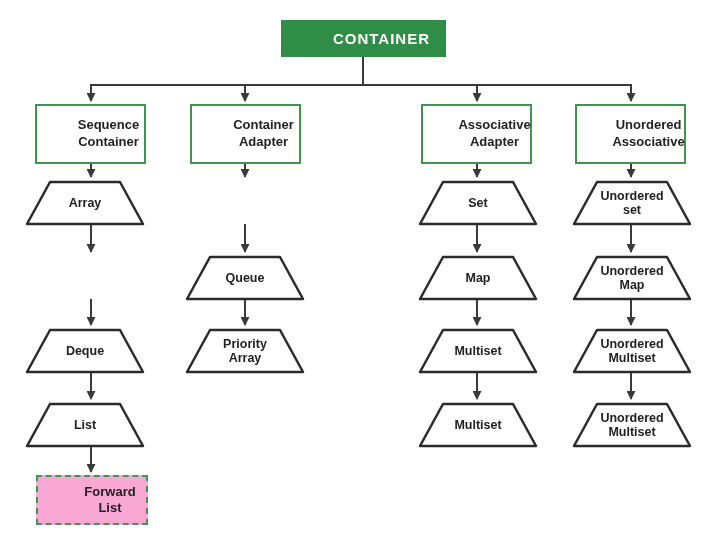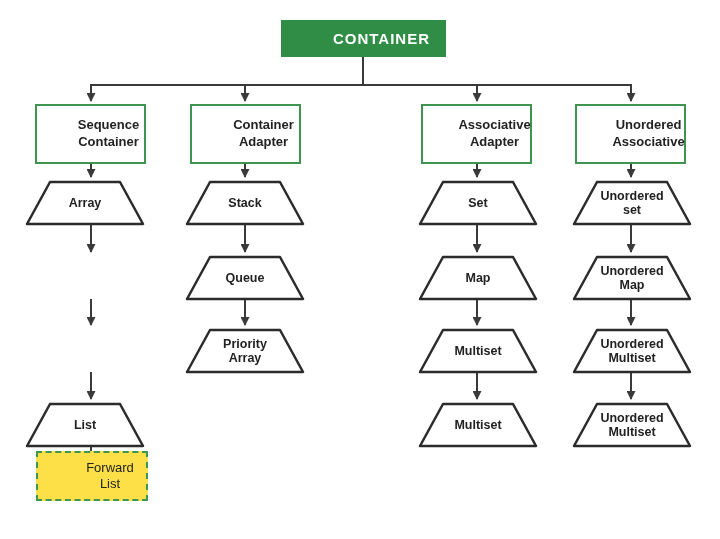--- a/index.html
+++ b/index.html
@@ -27,23 +27,23 @@
   .trap{position:absolute;z-index:1;width:120px;height:46px;}
   .c1{left:25px;} .c2{left:185px;} .c3{left:418px;} .c4{left:572px;}
   .r1{top:180px;} .r2{top:255px;} .r3{top:328px;} .r4{top:402px;}
   .trap svg{position:absolute;left:0;top:0;width:120px;height:46px;}
   .trap-label{
     position:absolute;left:0;top:0;width:120px;height:46px;
     display:flex;align-items:center;justify-content:center;text-align:center;
     font-weight:bold;font-size:12.5px;line-height:1.15;color:var(--ink);white-space:pre-line;
   }
   .dashed-box{
-    left:36px;top:451px;width:112px;height:50px;background:#fde047;
+    left:36px;top:475px;width:112px;height:50px;background:#f9a8d4;
     border:2px dashed var(--border-green);
-    color:var(--ink);font-weight:normal;font-size:13px;line-height:1.2;white-space:pre-line;
+    color:var(--ink);font-weight:bold;font-size:13px;line-height:1.2;white-space:pre-line;
   }
 </style>
 </head>
 <body>
 
 <div class="canvas">
 
   <svg class="connectors" width="720" height="539">
     <defs>
       <marker id="arrow" markerWidth="9" markerHeight="9" refX="7" refY="4.5" orient="auto" markerUnits="userSpaceOnUse">
@@ -92,35 +92,35 @@
 Adapter</div>
   <div class="node header-box h4">Unordered
 Associative</div>
 
   <div class="trap c1 r1">
     <svg viewBox="0 0 120 46">
         <polygon points="25,2 95,2 118,44 2,44" fill="#ffffff" stroke="#2b2b2b" stroke-width="2.5" stroke-linejoin="round"></polygon>
       </svg>
     <span class="trap-label">Array</span>
   </div>
+  <div class="trap c1 r3">
+    <svg viewBox="0 0 120 46">
+        <polygon points="25,2 95,2 118,44 2,44" fill="#ffffff" stroke="#2b2b2b" stroke-width="2.5" stroke-linejoin="round"></polygon>
+      </svg>
+    <span class="trap-label">Deque</span>
+  </div>
   <div class="trap c1 r4">
     <svg viewBox="0 0 120 46">
         <polygon points="25,2 95,2 118,44 2,44" fill="#ffffff" stroke="#2b2b2b" stroke-width="2.5" stroke-linejoin="round"></polygon>
       </svg>
     <span class="trap-label">List</span>
   </div>
   <div class="node dashed-box">Forward
 List</div>
 
-  <div class="trap c2 r1">
-    <svg viewBox="0 0 120 46">
-        <polygon points="25,2 95,2 118,44 2,44" fill="#ffffff" stroke="#2b2b2b" stroke-width="2.5" stroke-linejoin="round"></polygon>
-      </svg>
-    <span class="trap-label">Stack</span>
-  </div>
   <div class="trap c2 r2">
     <svg viewBox="0 0 120 46">
         <polygon points="25,2 95,2 118,44 2,44" fill="#ffffff" stroke="#2b2b2b" stroke-width="2.5" stroke-linejoin="round"></polygon>
       </svg>
     <span class="trap-label">Queue</span>
   </div>
   <div class="trap c2 r3">
     <svg viewBox="0 0 120 46">
         <polygon points="25,2 95,2 118,44 2,44" fill="#ffffff" stroke="#2b2b2b" stroke-width="2.5" stroke-linejoin="round"></polygon>
       </svg>

